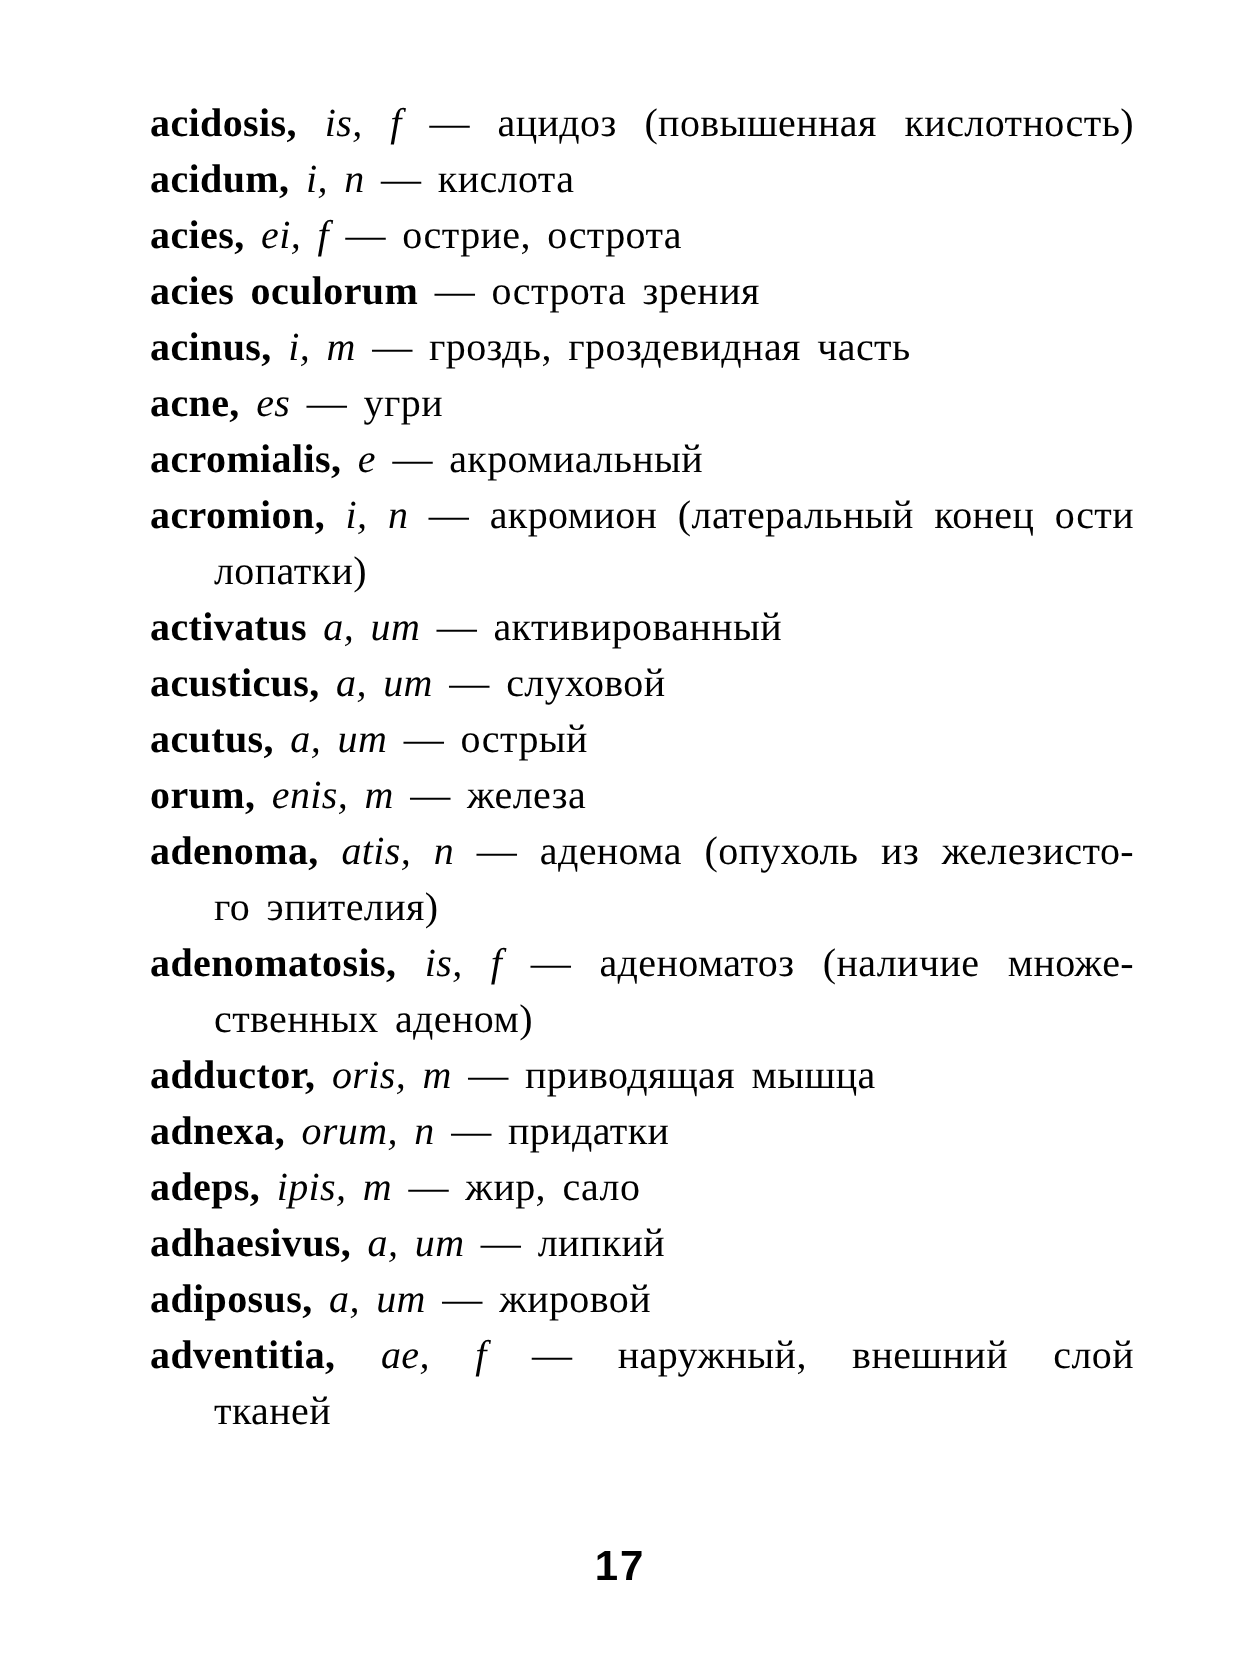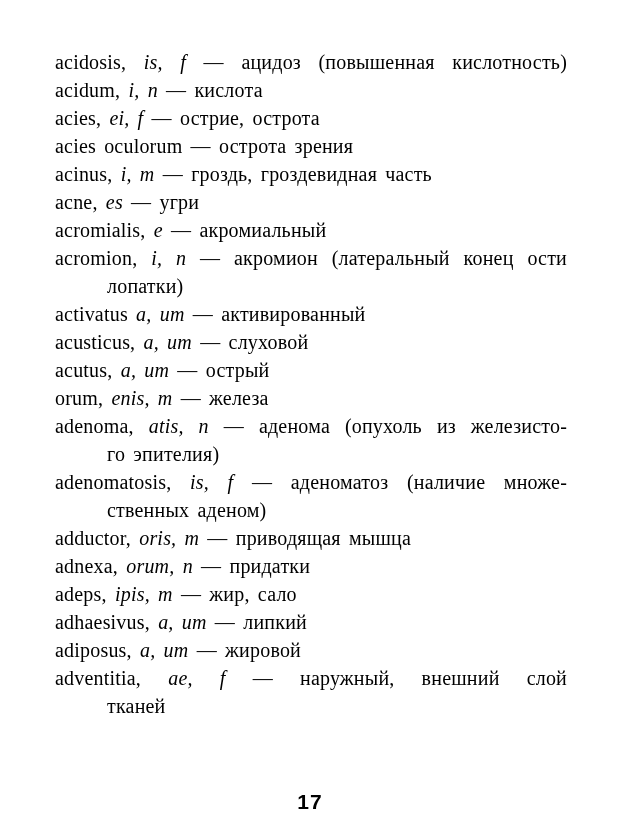--- a/index.html
+++ b/index.html
@@ -35,34 +35,33 @@
     white-space: normal;
     text-align: justify;
     text-align-last: justify;
   }
   .line.cont {
     margin-left: 52px;
     white-space: nowrap;
     text-align: right;
     text-align-last: left;
   }
-  .head { font-weight: normal; }
+  .head { font-weight: bold; margin-left: 20px; }
   .gram { font-style: italic; }
   .page-number {
     position: absolute;
     left: 0;
     top: 772px;
     width: 620px;
     text-align: center;
     font-family: "Liberation Sans", sans-serif;
     font-weight: bold;
     font-size: 21px;
     letter-spacing: 1px;
     color: #000000;
-    margin-top: 18px;
   }
 </style>
 </head>
 <body>
 
 <div class="page">
   <div class="entry-list">
       <div class="entry">
         <div class="line first just"><span class="head">acidosis,</span> <span class="gram">is, f</span><span class="dash"> — </span><span class="trans">ацидоз (повышенная кислотность)</span></div>
       </div>

